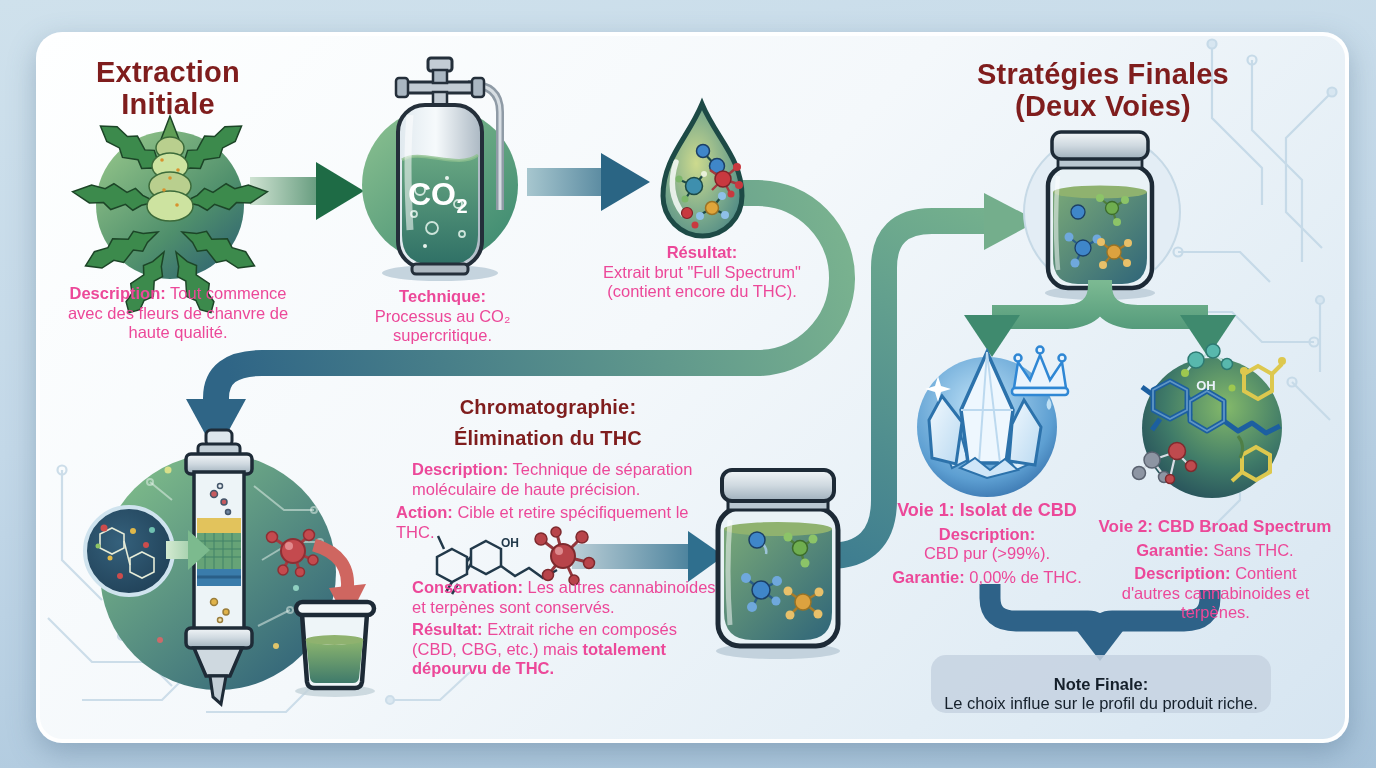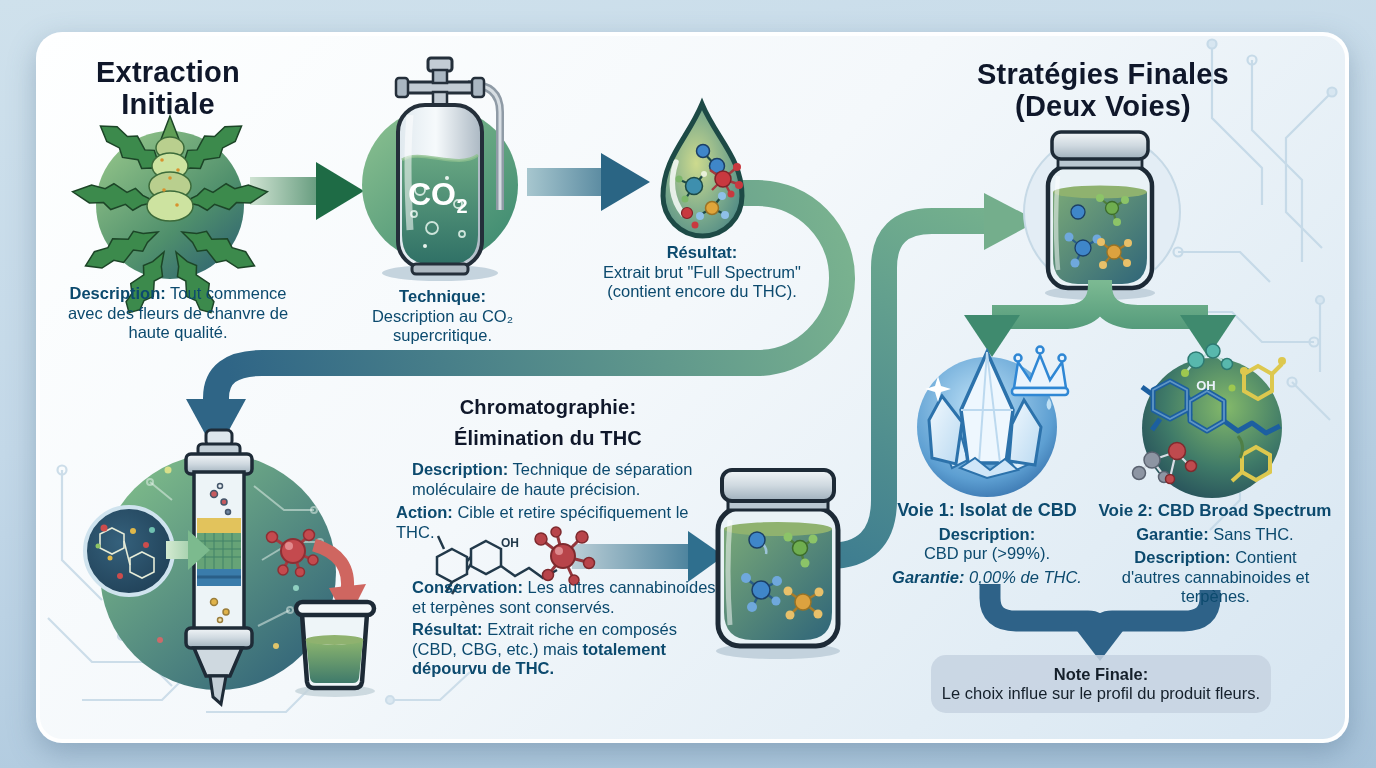--- a/index.html
+++ b/index.html
@@ -10,30 +10,30 @@
     position:relative;
   }
   .panel{
     position:absolute;left:36px;top:32px;width:1305px;height:703px;
     border-radius:26px;
     background:linear-gradient(135deg,#feffff 0%,#f4f8fb 45%,#e2edf5 78%,#d6e5f1 100%);
     border:4px solid rgba(255,255,255,.95);
     box-shadow:0 10px 28px rgba(70,100,130,.35);
   }
   .abs{position:absolute;}
-  .title{font-weight:bold;color:#0f172a;text-align:center;font-size:29px;line-height:32px;letter-spacing:.2px;}
-  .body-txt{font-size:16.5px;line-height:19.5px;color:#0c4a6e;}
+  .title{font-weight:bold;color:#7f1d1d;text-align:center;font-size:29px;line-height:32px;letter-spacing:.2px;}
+  .body-txt{font-size:16.5px;line-height:19.5px;color:#ec4899;}
   .center{text-align:center;}
   .b{font-weight:bold;}
   .block{display:block;}
   svg text{font-family:"Liberation Sans", sans-serif;}
   .note-box{
     position:absolute;left:931px;top:655px;width:340px;height:58px;
     background:rgba(197,210,224,.85);border-radius:15px;
-    display:flex;flex-direction:column;justify-content:center;
+    display:flex;flex-direction:column;justify-content:flex-end;
     text-align:center;color:#15202b;font-size:16.5px;line-height:19px;
   }
 </style>
 </head>
 <body>
 
 <div class="panel"></div>
 
 <svg class="abs" style="left:0;top:0;" width="1376" height="768" viewBox="0 0 1376 768">
   <defs>
@@ -534,21 +534,21 @@
 <div class="abs title" style="left:48px;top:56px;width:240px;">
   <span class="block">Extraction</span>
   <span class="block">Initiale</span>
 </div>
 
 <div class="abs body-txt center" style="left:52px;top:284px;width:252px;">
   <span class="b">Description:</span><span> Tout commence avec des fleurs de chanvre de haute qualité.</span>
 </div>
 
 <div class="abs body-txt center" style="left:345px;top:287px;width:195px;">
-  <span class="b block">Technique:</span><span>Description au CO₂ supercritique.</span>
+  <span class="b block">Technique:</span><span>Processus au CO₂ supercritique.</span>
 </div>
 
 <div class="abs body-txt center" style="left:596px;top:243px;width:212px;">
   <span class="b block">Résultat:</span><span>Extrait brut "Full Spectrum" (contient encore du THC).</span>
 </div>
 
 <div class="abs title" style="left:972px;top:58px;width:262px;">
   <span class="block">Stratégies Finales</span>
   <span class="block">(Deux Voies)</span>
 </div>
@@ -571,25 +571,25 @@
 </div>
 
 <div class="abs body-txt" style="left:412px;top:620px;width:290px;">
   <span class="b">Résultat:</span><span> Extrait riche en composés (CBD, CBG, etc.) mais </span><span class="b">totalement dépourvu de THC.</span>
 </div>
 
 <div class="abs body-txt center" style="left:862px;top:501px;width:250px;">
   <span class="b block" style="font-size:18px;">Voie 1: Isolat de CBD</span>
   <span class="b block" style="margin-top:4px;">Description:</span>
   <span class="block">CBD pur (&gt;99%).</span>
-  <span class="block" style="margin-top:4px;font-style:italic;"><span class="b">Garantie:</span><span> 0,00% de THC.</span></span>
+  <span class="block" style="margin-top:4px;"><span class="b">Garantie:</span><span> 0,00% de THC.</span></span>
 </div>
 
 <div class="abs body-txt center" style="left:1080px;top:501px;width:270px;">
-  <span class="b block" style="font-size:17px;">Voie 2: CBD Broad Spectrum</span>
+  <span class="b block" style="font-size:17px;margin-top:16px;">Voie 2: CBD Broad Spectrum</span>
   <span class="block" style="margin-top:4px;"><span class="b">Garantie:</span><span> Sans THC.</span></span>
   <span class="block" style="margin-top:4px;width:215px;margin-left:28px;"><span class="b">Description:</span><span> Contient d'autres cannabinoides et terpènes.</span></span>
 </div>
 
 <div class="note-box">
   <span class="b block">Note Finale:</span>
-  <span class="block">Le choix influe sur le profil du produit fleurs.</span>
+  <span class="block">Le choix influe sur le profil du produit riche.</span>
 </div>
 
 </body></html>

